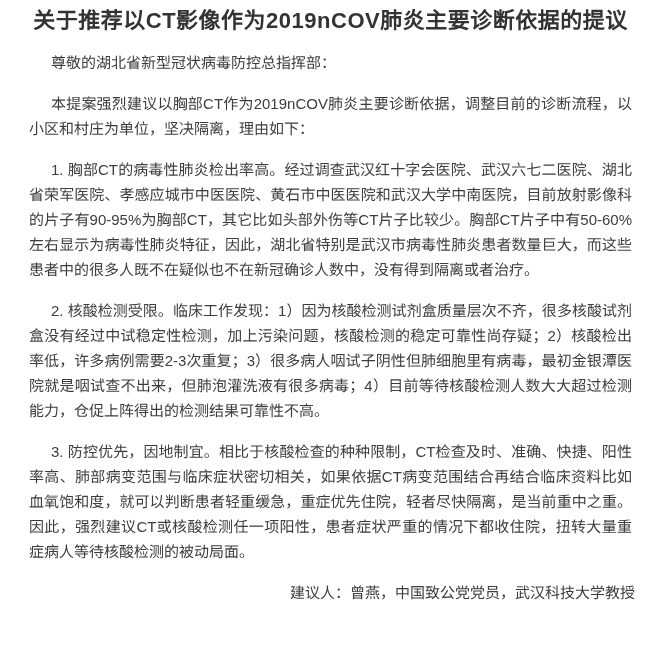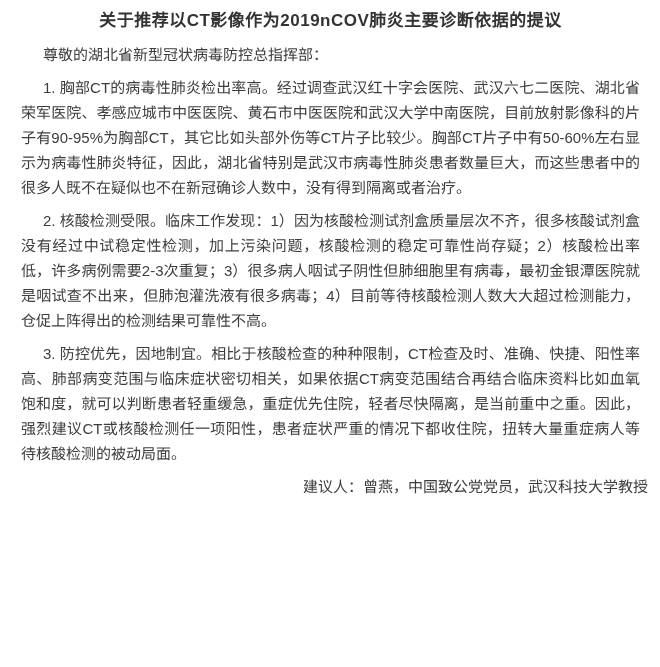--- a/index.html
+++ b/index.html
@@ -15,47 +15,48 @@
     padding: 6px 12px 0 13px;
     background: #ffffff;
     font-family: "Liberation Sans", sans-serif;
     font-size: 15px;
     line-height: 25px;
     color: #3d3d3d;
     overflow: hidden;
   }
   .doc-title {
     margin: 2px 0 7px 0;
-    font-size: 17px;
+    font-size: 22px;
     line-height: 26px;
     font-weight: 700;
     text-align: center;
     color: #333333;
     letter-spacing: 0.5px;
   }
   .doc-paragraph {
-    margin: 8px;
+    margin: 16px;
     text-align: justify;
     text-indent: 22px;
     word-break: break-all;
   }
   .doc-signature {
-    margin: 0;
+    margin: 13px;
     text-align: right;
     text-indent: 0;
   }
 </style>
 </head>
 <body>
 
 <div class="page">
   <h1 class="doc-title">关于推荐以CT影像作为2019nCOV肺炎主要诊断依据的提议</h1>
 
   <p class="doc-paragraph">尊敬的湖北省新型冠状病毒防控总指挥部：</p>
 
+  <p class="doc-paragraph">本提案强烈建议以胸部CT作为2019nCOV肺炎主要诊断依据，调整目前的诊断流程，以小区和村庄为单位，坚决隔离，理由如下：</p>
 
   <p class="doc-paragraph">1. 胸部CT的病毒性肺炎检出率高。经过调查武汉红十字会医院、武汉六七二医院、湖北省荣军医院、孝感应城市中医医院、黄石市中医医院和武汉大学中南医院，目前放射影像科的片子有90-95%为胸部CT，其它比如头部外伤等CT片子比较少。胸部CT片子中有50-60%左右显示为病毒性肺炎特征，因此，湖北省特别是武汉市病毒性肺炎患者数量巨大，而这些患者中的很多人既不在疑似也不在新冠确诊人数中，没有得到隔离或者治疗。</p>
 
   <p class="doc-paragraph">2. 核酸检测受限。临床工作发现：1）因为核酸检测试剂盒质量层次不齐，很多核酸试剂盒没有经过中试稳定性检测，加上污染问题，核酸检测的稳定可靠性尚存疑；2）核酸检出率低，许多病例需要2-3次重复；3）很多病人咽试子阴性但肺细胞里有病毒，最初金银潭医院就是咽试查不出来，但肺泡灌洗液有很多病毒；4）目前等待核酸检测人数大大超过检测能力，仓促上阵得出的检测结果可靠性不高。</p>
 
   <p class="doc-paragraph">3. 防控优先，因地制宜。相比于核酸检查的种种限制，CT检查及时、准确、快捷、阳性率高、肺部病变范围与临床症状密切相关，如果依据CT病变范围结合再结合临床资料比如血氧饱和度，就可以判断患者轻重缓急，重症优先住院，轻者尽快隔离，是当前重中之重。因此，强烈建议CT或核酸检测任一项阳性，患者症状严重的情况下都收住院，扭转大量重症病人等待核酸检测的被动局面。</p>
 
 
   <p class="doc-paragraph doc-signature">建议人：曾燕，中国致公党党员，武汉科技大学教授</p>
 </div>

